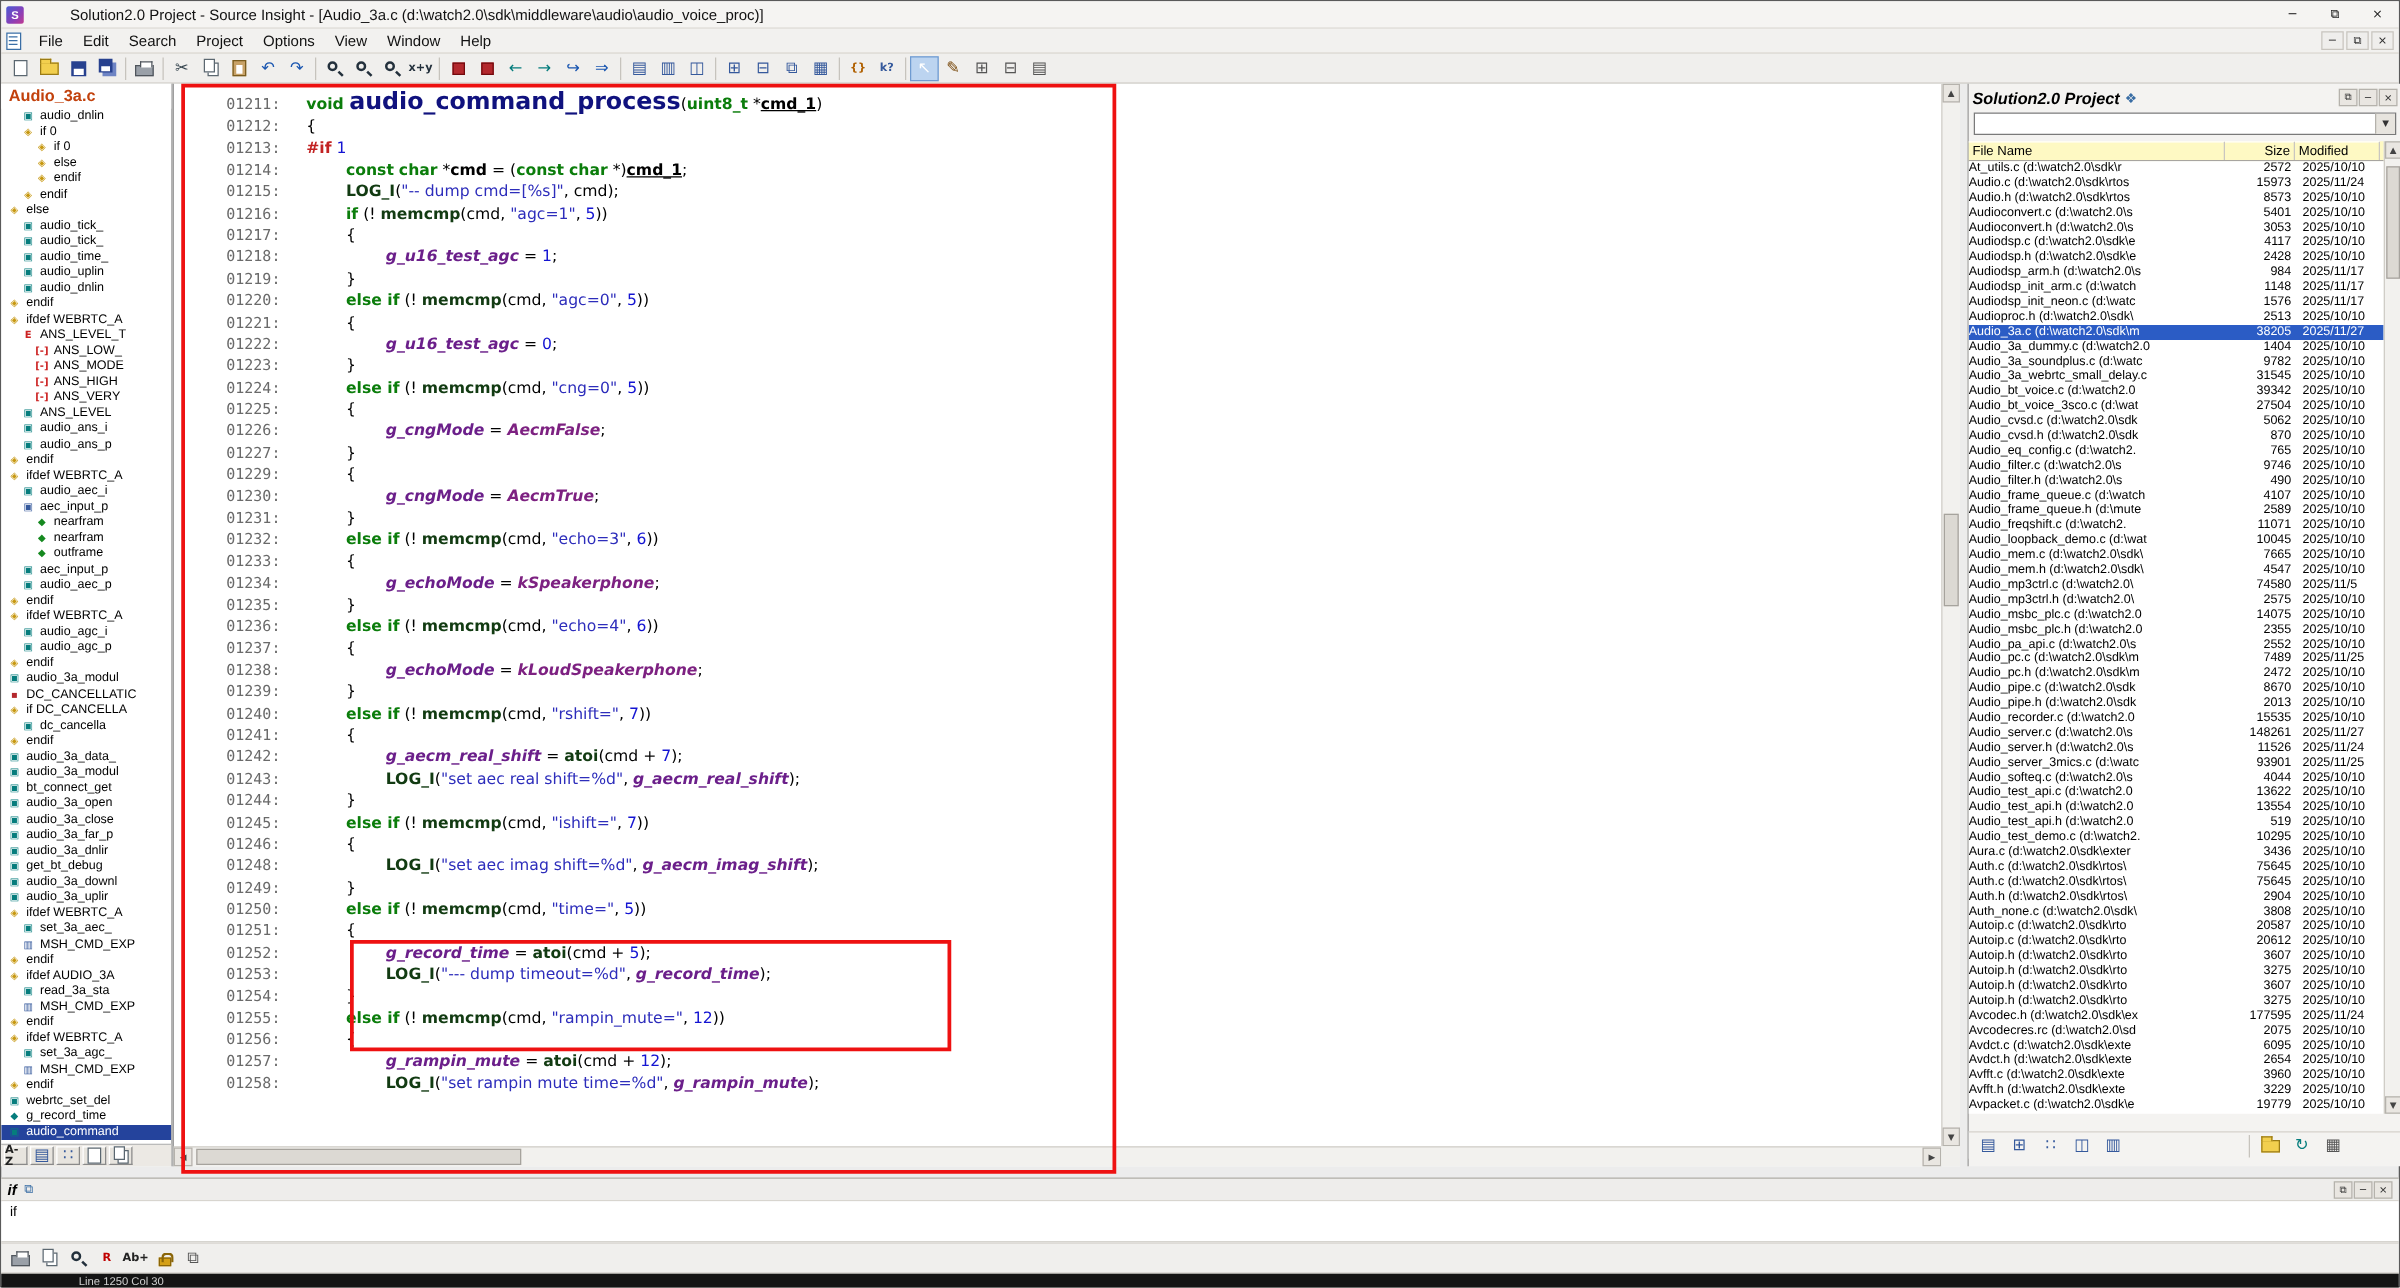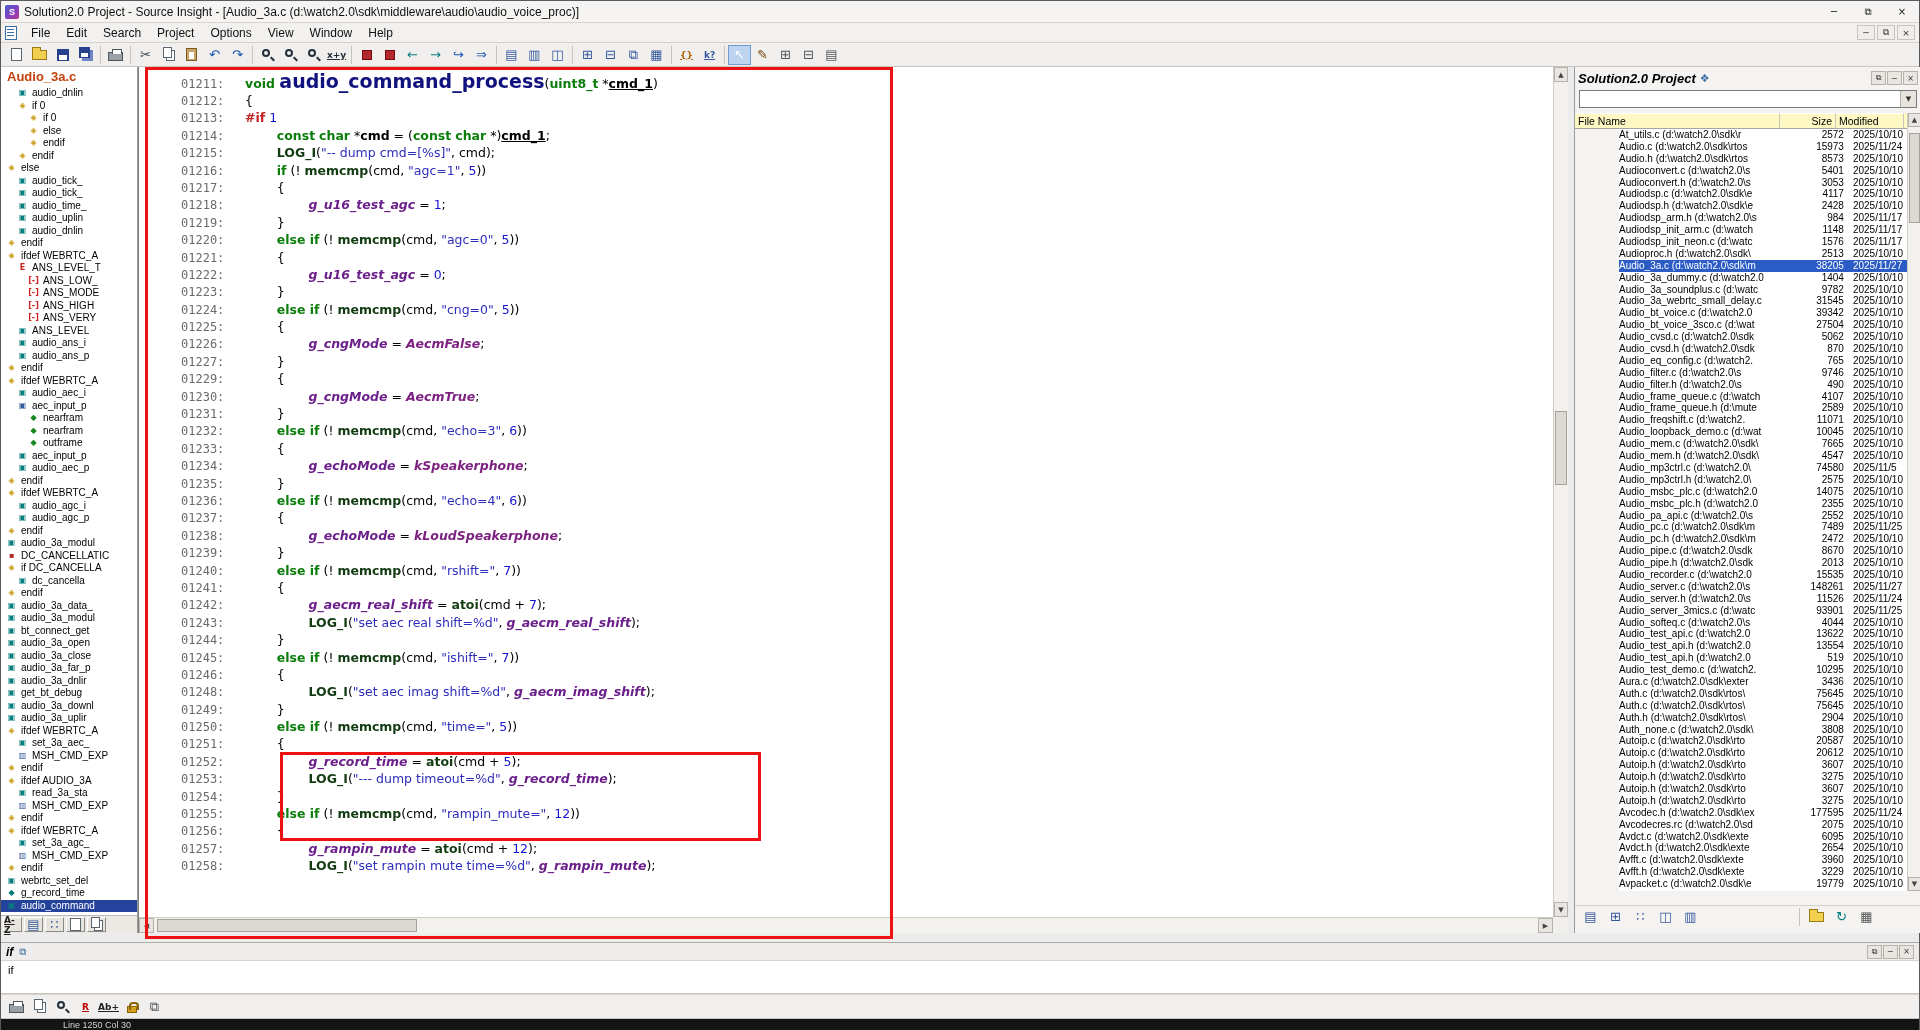--- a/index.html
+++ b/index.html
@@ -7,21 +7,21 @@
   body { font-family:"Liberation Sans",sans-serif; background:#d4d0c8; position:relative; }
   .window { position:absolute; inset:0; background:#ececec; border:1px solid #5a5a5a; }
 
   
   .titlebar { position:absolute; left:0; top:0; width:100%; height:22px; background:#f5f4f2;
               display:flex; align-items:center; border-bottom:1px solid #d9d6d0; }
   .app-icon { width:14px; height:14px; margin:0 5px 0 4px; border-radius:2px;
               background:linear-gradient(135deg,#4a5bd4 0%,#8a3fb8 60%,#c03a90 100%);
               display:inline-flex; align-items:center; justify-content:center;
               color:#fff; font-size:9px; font-weight:bold; }
-  .title-text { font-size:12px; color:#111; white-space:nowrap; }
+  .title-text { font-size:12px; color:#111; white-space:nowrap;margin-left:32px; }
   .win-controls { margin-left:auto; display:flex; height:100%; }
   .win-btn { width:34px; height:100%; display:flex; align-items:center; justify-content:center;
              font-size:10px; color:#222; font-family:"DejaVu Sans",sans-serif; }
 
   
   .menubar { position:absolute; left:0; top:22px; width:100%; height:20px; background:#f2f1ef;
              display:flex; align-items:center; border-bottom:1px solid #d5d2ca; font-size:12px; }
   .mdi-doc { width:12px; height:14px; background:#fff; border:1px solid #3a6ea5; margin:0 6px 0 4px;
              position:relative; }
   .mdi-doc::after { content:""; position:absolute; left:1px; top:2px; width:7px; height:1px;
@@ -34,21 +34,21 @@
 
   
   .toolbar { position:absolute; left:0; width:100%; background:#f0efed; display:flex;
              align-items:center; padding-left:4px; border-bottom:1px solid #c9c6c0; }
   #main-toolbar { top:42px; height:24px; }
   #second-toolbar { top:993px; height:25px; border-top:1px solid #d8d5cf; }
   .tb-btn { width:23px; height:20px; display:flex; align-items:center; justify-content:center;
             border:1px solid transparent; }
   .tb-btn.pressed { background:#bcd4f0; border-color:#6f9bd1; }
   .tb-glyph { font-size:13px; line-height:1; font-family:"DejaVu Sans",sans-serif; }
-  .tb-text { font-size:9px; font-weight:bold; font-family:"DejaVu Sans",sans-serif;text-decoration:underline; }
+  .tb-text { font-size:9px; font-weight:bold; font-family:"DejaVu Sans",sans-serif; }
   .tb-sep { width:1px; height:18px; background:#c6c3bd; margin:0 3px; }
 
   
   .shape { display:inline-block; position:relative; }
   .shape-page { width:11px; height:13px; background:#fff; border:1px solid #5b6770; }
   .shape-copy { width:9px; height:11px; background:#fff; border:1px solid #5b6770;
                 box-shadow:3px 3px 0 -1px #fff, 3px 3px 0 0 #5b6770; margin:-2px 3px 2px 0; }
   .shape-folder { width:15px; height:10px; background:#f2cf4e; border:1px solid #9a7b16; }
   .shape-folder::before { content:""; position:absolute; left:-1px; top:-4px; width:7px; height:3px;
                           background:#f2cf4e; border:1px solid #9a7b16; border-bottom:none; }
@@ -143,21 +143,21 @@
                  align-items:center; justify-content:center; font-size:7px; color:#333;
                  font-family:"DejaVu Sans",sans-serif; }
   .proj-table-header { position:absolute; left:0; right:14px; top:46px; height:16px; display:flex;
                        background:#fef9c3; border-bottom:1px solid #a8a5a0; font-size:10.5px; }
   .proj-table-header .cell { border-right:1px solid #c9c6c0; padding:1px 3px;
                              border-top:1px solid #fff; }
   .col-name { width:205px; overflow:hidden; white-space:nowrap; }
   .col-size { width:56px; text-align:right; padding-right:3px; overflow:hidden; white-space:nowrap; }
   .col-mod  { width:68px; padding-left:6px; overflow:hidden; white-space:nowrap; }
   .proj-rows { position:absolute; left:0; right:14px; top:62px; height:762px; overflow:hidden;
-               background:#fff; font-size:10px;margin-left:44px; }
+               background:#fff; font-size:10px; }
   .file-row { display:flex; height:11.9px; line-height:11.9px; color:#000; }
   .file-row.sel { background:var(--c-sel,#2b5cc5); color:#fff; }
   .proj-vscroll { position:absolute; right:0; top:46px; width:14px; bottom:42px; background:#f2f1ee;
                   border-left:1px solid #d0cdc7; }
   .proj-vscroll .up { left:0; top:0; width:13px; height:14px; }
   .proj-vscroll .down { left:0; bottom:0; width:13px; height:14px; }
   .proj-vscroll .thumb { position:absolute; left:1px; top:20px; width:11px; height:90px;
                          background:#dcd9d3; border:1px solid #a6a39d; }
   .proj-footer { position:absolute; left:0; right:0; bottom:6px; height:22px; display:flex;
                  align-items:center; gap:2px; padding:0 4px; background:#f4f3f1;

